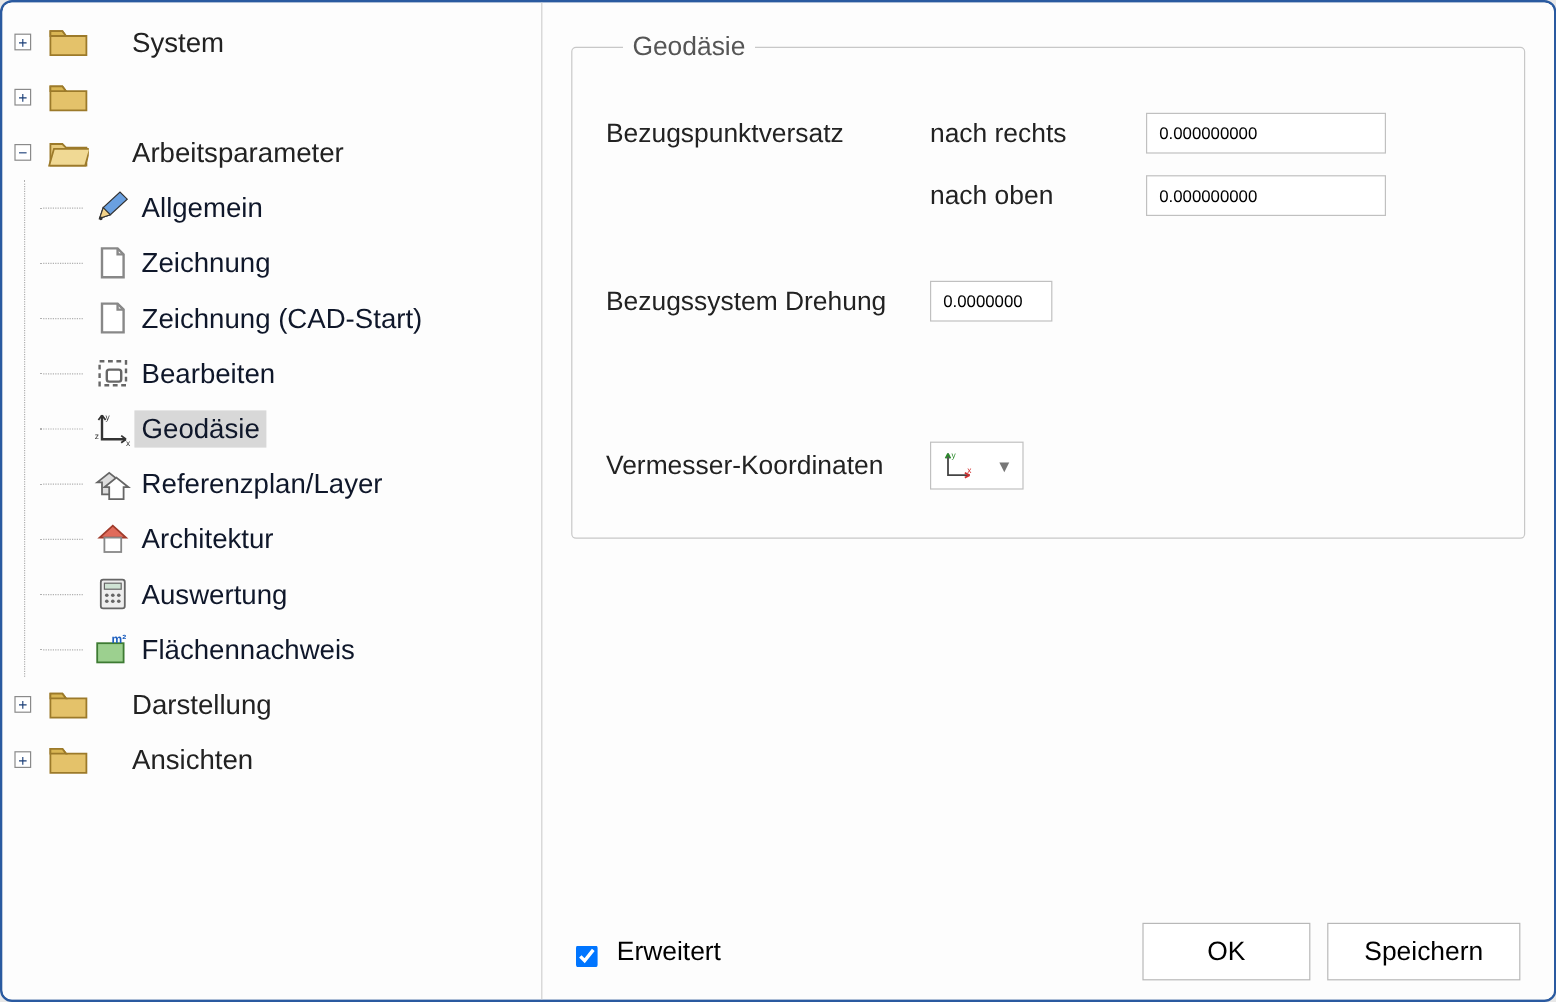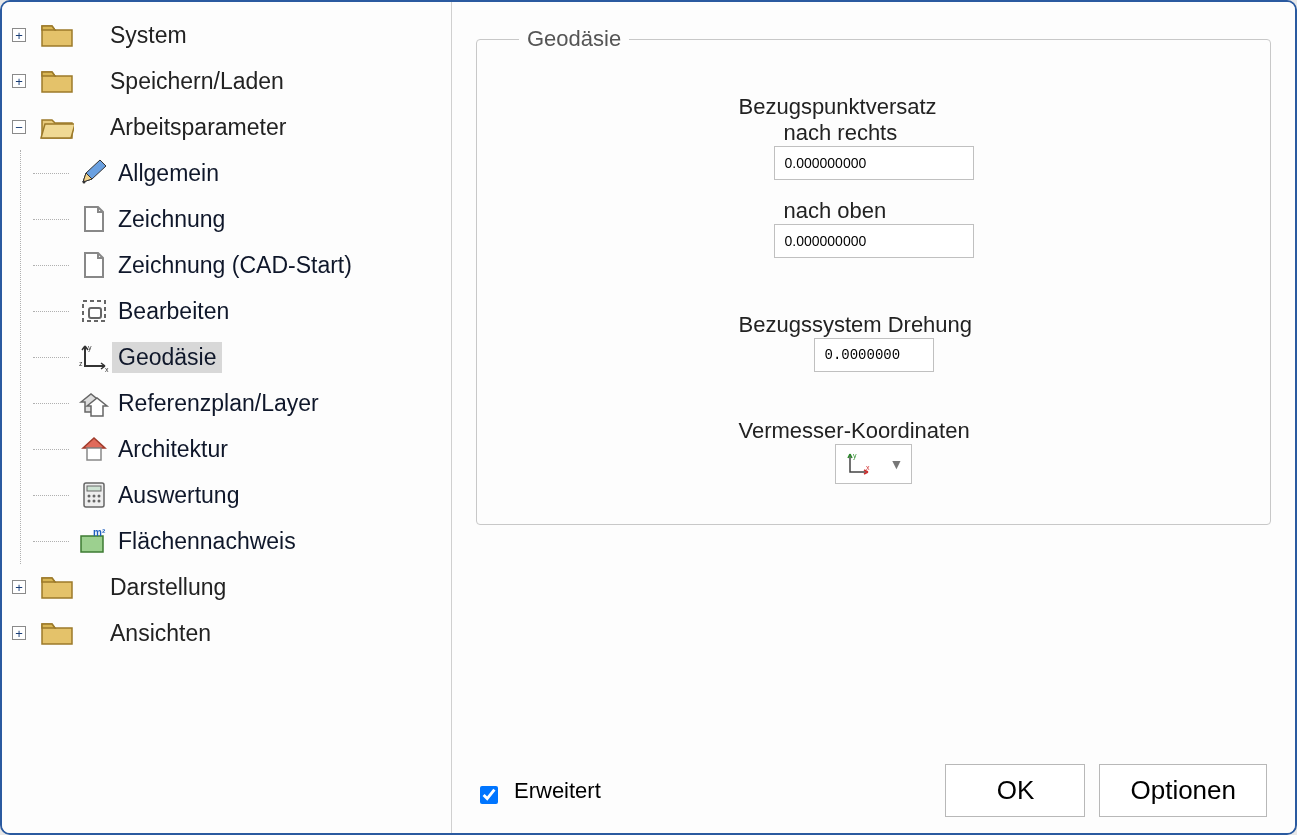--- a/index.html
+++ b/index.html
@@ -33,44 +33,44 @@
   .fieldset-area { flex: 1; }
   fieldset.panel {
     border: 1px solid #c8c8c8; border-radius: 4px;
     padding: 24px 28px 40px 28px;
   }
   fieldset.panel legend {
     font-size: 22px; color: #555; padding: 0 8px; margin-left: 14px;
   }
   .form-row {
     display: flex; align-items: center; margin-top: 18px;
-    font-size: 22px; color: #222; flex-direction: column;
+    font-size: 22px; color: #222;
   }
   .form-row .col-a { width: 270px; }
   .form-row .col-b { width: 180px; }
   .form-row .col-c { }
   input.num {
     font-size: 14px; padding: 8px 10px; width: 200px;
     border: 1px solid #c0c0c0; background: #fff;
   }
-  input.num.narrow { width: 120px; font-family: Liberation Mono, monospace; }
+  input.num.narrow { width: 102px; }
   .dropdown-box {
     display: inline-flex; align-items: center; border: 1px solid #c0c0c0;
     background: #fff; padding: 4px 8px; height: 40px; cursor: pointer;
   }
   .dropdown-box .axis-glyph { width: 28px; height: 28px; margin-right: 18px; }
   .dropdown-box .chev { color: #777; font-size: 14px; }
   .footer {
     display: flex; align-items: center; padding: 8px 4px 4px 4px;
     font-size: 22px;
   }
   .footer .extended-check { display: flex; align-items: flex-end; gap: 16px; flex: 1; }
   .footer input[type=checkbox] { width: 18px; height: 18px; }
   .footer button {
-    font-size: 26px; padding: 10px 30px; min-width: 140px;
+    font-size: 22px; padding: 10px 30px; min-width: 140px;
     background: #fff; border: 1px solid #b8b8b8; cursor: pointer; margin-left: 14px;
   }
 
   
   .tree-node { list-style: none; }
   .tree-row {
     display: flex; align-items: center; height: 46px;
     font-size: 23px; color: #222; cursor: pointer; white-space: nowrap;
     padding-left: 4px;
   }
@@ -122,21 +122,20 @@
         </li>
         <li>
           <div class="tree-row">
             <span class="expander">+</span>
             <span class="node-icon">
               <svg viewBox="0 0 34 30">
                   <path d="M2 6 h10 l3 4 h17 v16 h-30 z" fill="#e4c26a" stroke="#9c7a2a" stroke-width="1.5"></path>
                   <path d="M2 6 h10 l3 4 h-13 z" fill="#d9b654" stroke="#9c7a2a" stroke-width="1.5"></path>
                 </svg>
             </span>
-            <span class="node-label">Speichern/Laden</span>
           </div>
         </li>
         <li>
           <div class="tree-row">
             <span class="expander">−</span>
             <span class="node-icon">
               <svg viewBox="0 0 34 30">
                   <path d="M2 8 h10 l3 3 h17 v15 h-30 z" fill="#e8cb7d" stroke="#9c7a2a" stroke-width="1.5"></path>
                   <path d="M5 12 h30 l-4 14 h-30 z" fill="#f0d994" stroke="#9c7a2a" stroke-width="1.5"></path>
                 </svg>
@@ -275,26 +274,26 @@
             <span class="col-b">nach rechts</span>
             <span class="col-c"><input class="num" type="text" value="0.000000000" style=""></span>
           </div>
 
           <div class="form-row">
             <span class="col-a"></span>
             <span class="col-b">nach oben</span>
             <span class="col-c"><input class="num" type="text" value="0.000000000" style=""></span>
           </div>
 
-          <div class="form-row" style="margin-top:54px;justify-content:center;">
+          <div class="form-row" style="margin-top:54px;">
             <span class="col-a">Bezugssystem Drehung</span>
             <span><input class="num narrow" type="text" value="0.0000000" style=""></span>
           </div>
 
-          <div class="form-row" style="margin-top:46px;">
+          <div class="form-row" style="margin-top:100px;">
             <span class="col-a">Vermesser-Koordinaten</span>
             <span class="dropdown-box">
               <span class="axis-glyph">
                 <svg viewBox="0 0 28 28">
                     <path d="M6 4 v18 h18" fill="none" stroke="#444" stroke-width="1.5"></path>
                     <path d="M24 22 l-4 -2 m4 2 l-4 2" stroke="#d03030" stroke-width="1.5" fill="none"></path>
                     <path d="M6 4 l-2 4 m2 -4 l2 4" stroke="#2a8a2a" stroke-width="1.5" fill="none"></path>
                     <text x="9" y="8" font-size="7" fill="#2a8a2a">y</text>
                     <text x="22" y="20" font-size="7" fill="#d03030">x</text>
                   </svg>
@@ -305,18 +304,18 @@
 
         </fieldset>
       </div>
 
       <div class="footer">
         <label class="extended-check">
           <input type="checkbox" checked="" style="">
           <span>Erweitert</span>
         </label>
         <button>OK</button>
-        <button>Optionen</button>
+        <button>Speichern</button>
       </div>
     </div>
 
   </div>
 </div>
 
 </body></html>

